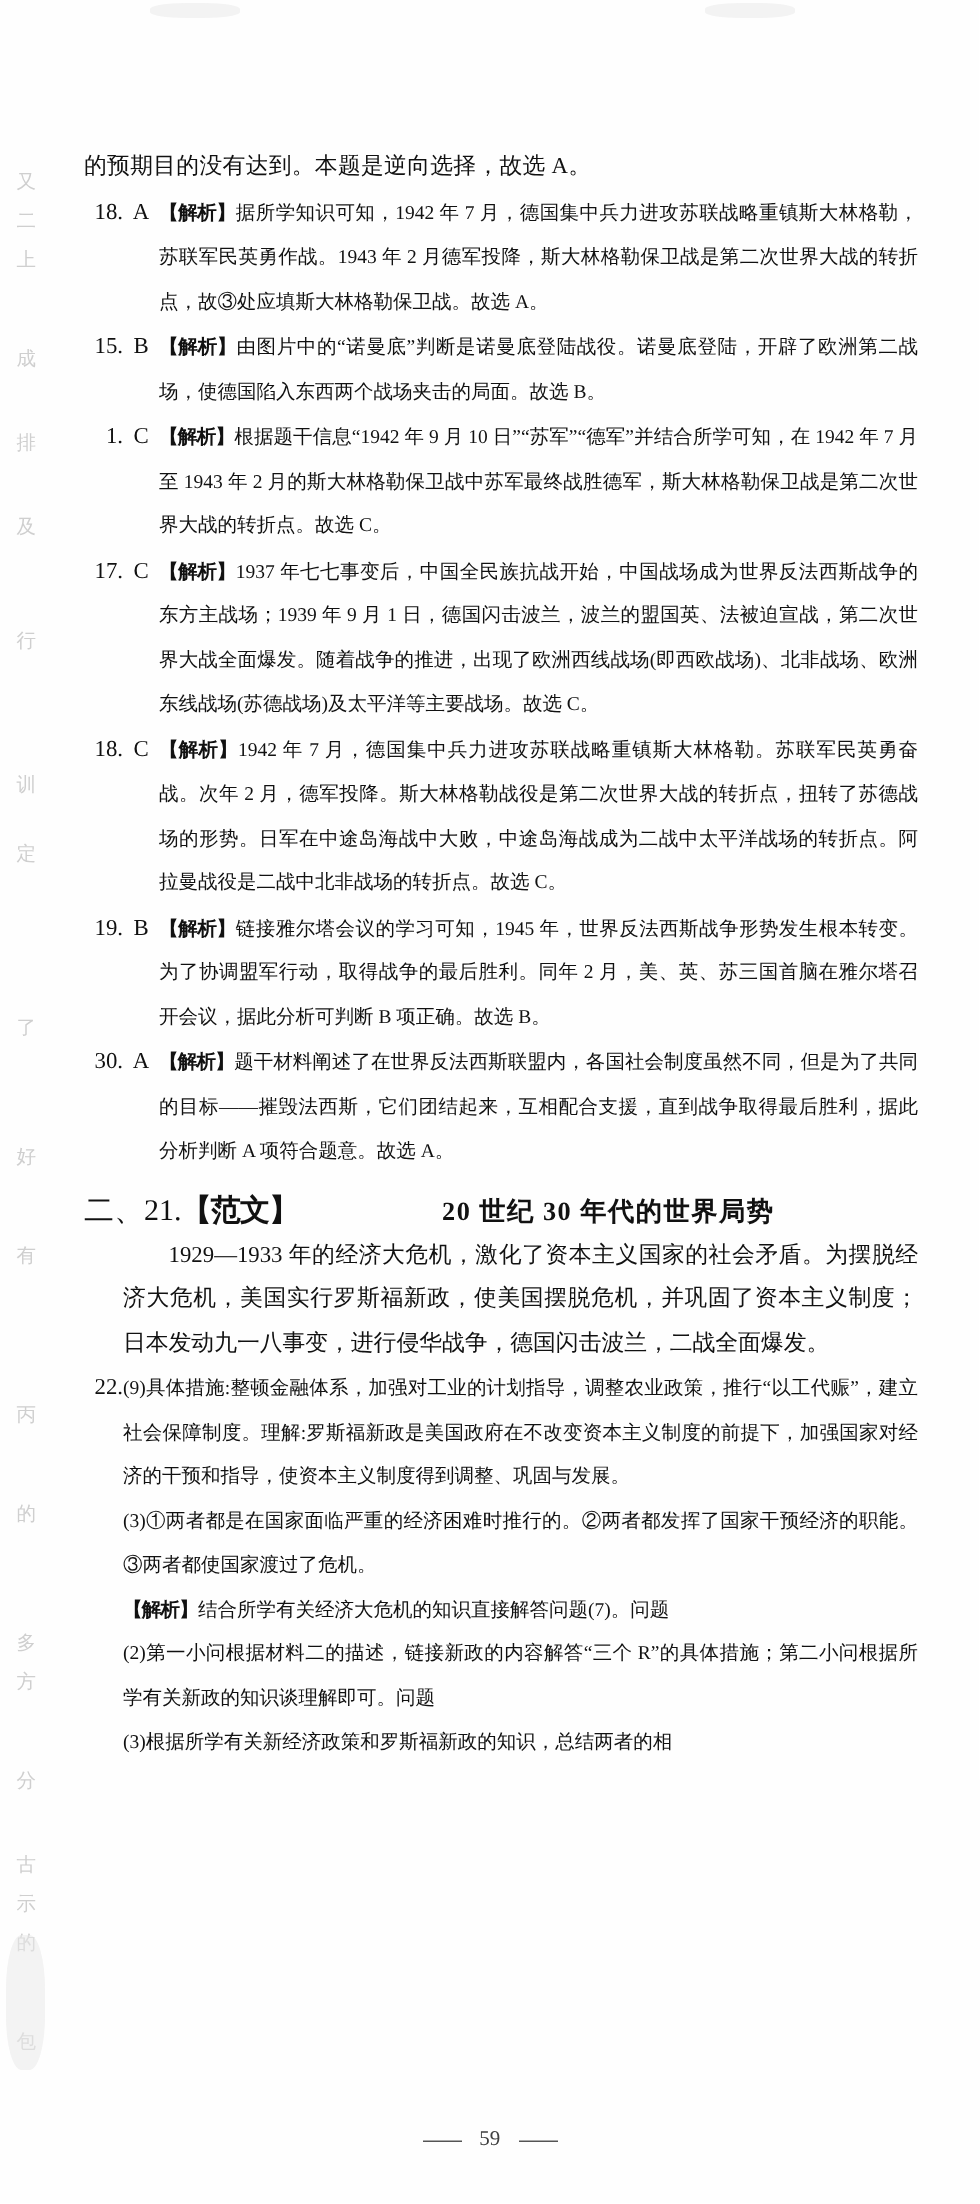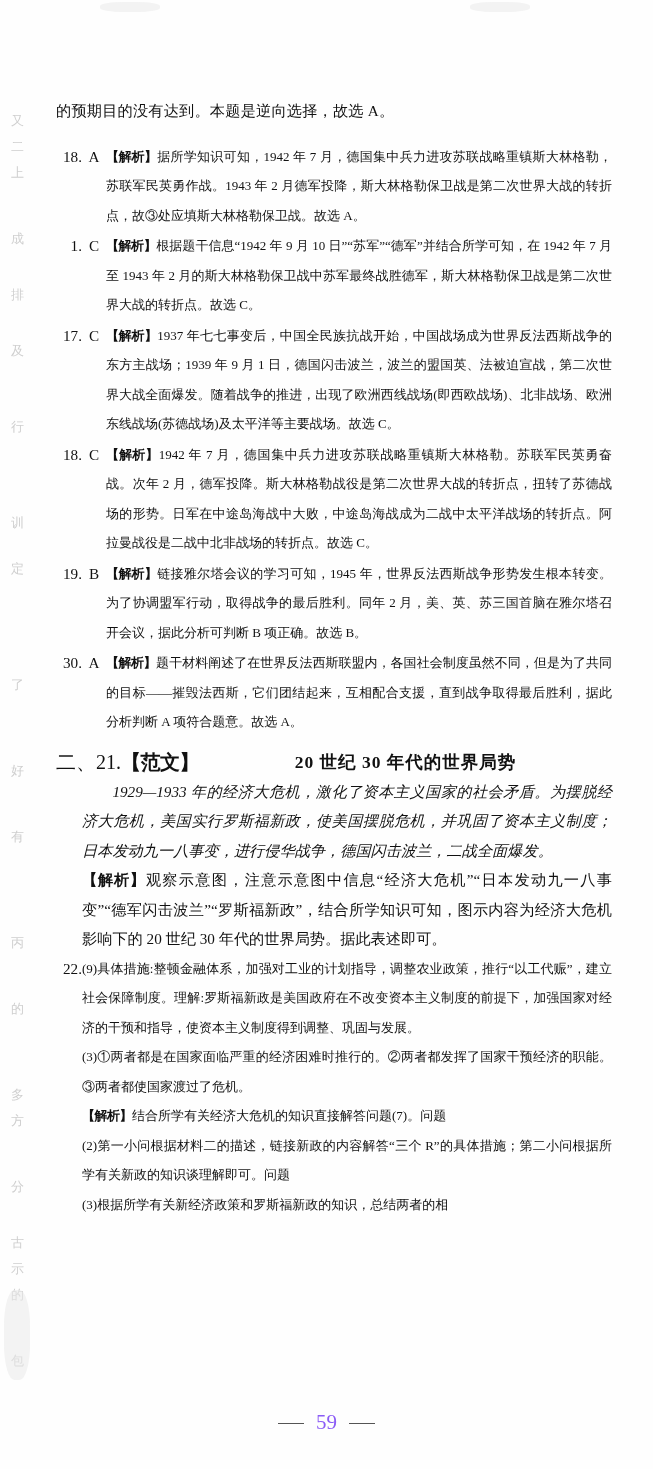--- a/index.html
+++ b/index.html
@@ -41,21 +41,21 @@
   .content {
     position: absolute;
     left: 56px;
     top: 96px;
     width: 556px;
   }
   .p {
     font-size: 15.2px;
     line-height: 29.5px;
     text-align: justify;
-    margin: 0 0 16px 0;
+    margin: 0 0 1px 0;
     letter-spacing: 0.2px;
   }
   .item {
     display: flex;
     margin-bottom: 1px;
   }
   .num {
     flex: 0 0 auto;
     white-space: nowrap;
     font-size: 15.2px;
@@ -76,21 +76,20 @@
     font-size: 13px;
     line-height: 29.5px;
     text-align: justify;
   }
   .tag {
     font-weight: bold;
     letter-spacing: -0.5px;
   }
   .indent2 {
     text-indent: 2em;
-    font-style: italic;
   }
   .title-line {
     display: flex;
     margin-top: 10px;
   }
   .essay-title {
     flex: 1 1 auto;
     text-align: center;
     font-size: 17.5px;
     font-weight: bold;
@@ -110,23 +109,23 @@
   }
   .footer {
     position: absolute;
     left: 0;
     bottom: 34px;
     width: 653px;
     text-align: center;
   }
   .pagenum {
     display: inline-block;
-    font-size: 21px;
+    font-size: 14px;
     font-family: "Liberation Serif", serif;
-    color: #8b5cf6;
+    color: #404040;
     padding: 0 14px;
     position: relative;
   }
   .pagenum:before, .pagenum:after {
     content: "";
     position: absolute;
     top: 50%;
     width: 26px;
     height: 1px;
     background: #555;
@@ -177,20 +176,26 @@
 
     <div class="p">的预期目的没有达到。本题是逆向选择，故选 A。</div>
 
     <div class="item">
       <div class="num">
         <span class="n">18.</span><span class="ans">A</span>
       </div>
       <div class="body"><span class="tag">【解析】</span><span>据所学知识可知，1942 年 7 月，德国集中兵力进攻苏联战略重镇斯大林格勒，苏联军民英勇作战。1943 年 2 月德军投降，斯大林格勒保卫战是第二次世界大战的转折点，故③处应填斯大林格勒保卫战。故选 A。</span></div>
     </div>
 
+    <div class="item">
+      <div class="num">
+        <span class="n">15.</span><span class="ans">B</span>
+      </div>
+      <div class="body"><span class="tag">【解析】</span><span>由图片中的“诺曼底”判断是诺曼底登陆战役。诺曼底登陆，开辟了欧洲第二战场，使德国陷入东西两个战场夹击的局面。故选 B。</span></div>
+    </div>
 
     <div class="item">
       <div class="num">
         <span class="n">1.</span><span class="ans">C</span>
       </div>
       <div class="body"><span class="tag">【解析】</span><span>根据题干信息“1942 年 9 月 10 日”“苏军”“德军”并结合所学可知，在 1942 年 7 月至 1943 年 2 月的斯大林格勒保卫战中苏军最终战胜德军，斯大林格勒保卫战是第二次世界大战的转折点。故选 C。</span></div>
     </div>
 
     <div class="item">
       <div class="num">
@@ -220,21 +225,20 @@
       <div class="body"><span class="tag">【解析】</span><span>题干材料阐述了在世界反法西斯联盟内，各国社会制度虽然不同，但是为了共同的目标——摧毁法西斯，它们团结起来，互相配合支援，直到战争取得最后胜利，据此分析判断 A 项符合题意。故选 A。</span></div>
     </div>
 
     <div class="title-line">
       <div class="sec-head"><span>二、21.</span><span class="tag">【范文】</span></div>
       <div class="essay-title">20 世纪 30 年代的世界局势</div>
     </div>
 
     <div class="sub indent2" style="margin-left:26px;">1929—1933 年的经济大危机，激化了资本主义国家的社会矛盾。为摆脱经济大危机，美国实行罗斯福新政，使美国摆脱危机，并巩固了资本主义制度；日本发动九一八事变，进行侵华战争，德国闪击波兰，二战全面爆发。</div>
 
-    <div class="sub" style="margin-left:26px;"><span class="tag">【解析】</span><span>观察示意图，注意示意图中信息“经济大危机”“日本发动九一八事变”“德军闪击波兰”“罗斯福新政”，结合所学知识可知，图示内容为经济大危机影响下的 20 世纪 30 年代的世界局势。据此表述即可。</span></div>
 
     <div class="item">
       <div class="num">
         <span class="n">22.</span>
       </div>
       <div class="body">
         <div>(9)具体措施:整顿金融体系，加强对工业的计划指导，调整农业政策，推行“以工代赈”，建立社会保障制度。理解:罗斯福新政是美国政府在不改变资本主义制度的前提下，加强国家对经济的干预和指导，使资本主义制度得到调整、巩固与发展。</div>
         <div>(3)①两者都是在国家面临严重的经济困难时推行的。②两者都发挥了国家干预经济的职能。③两者都使国家渡过了危机。</div>
         <div><span class="tag">【解析】</span><span>结合所学有关经济大危机的知识直接解答问题(7)。问题</span></div>
         <div>(2)第一小问根据材料二的描述，链接新政的内容解答“三个 R”的具体措施；第二小问根据所学有关新政的知识谈理解即可。问题</div>

